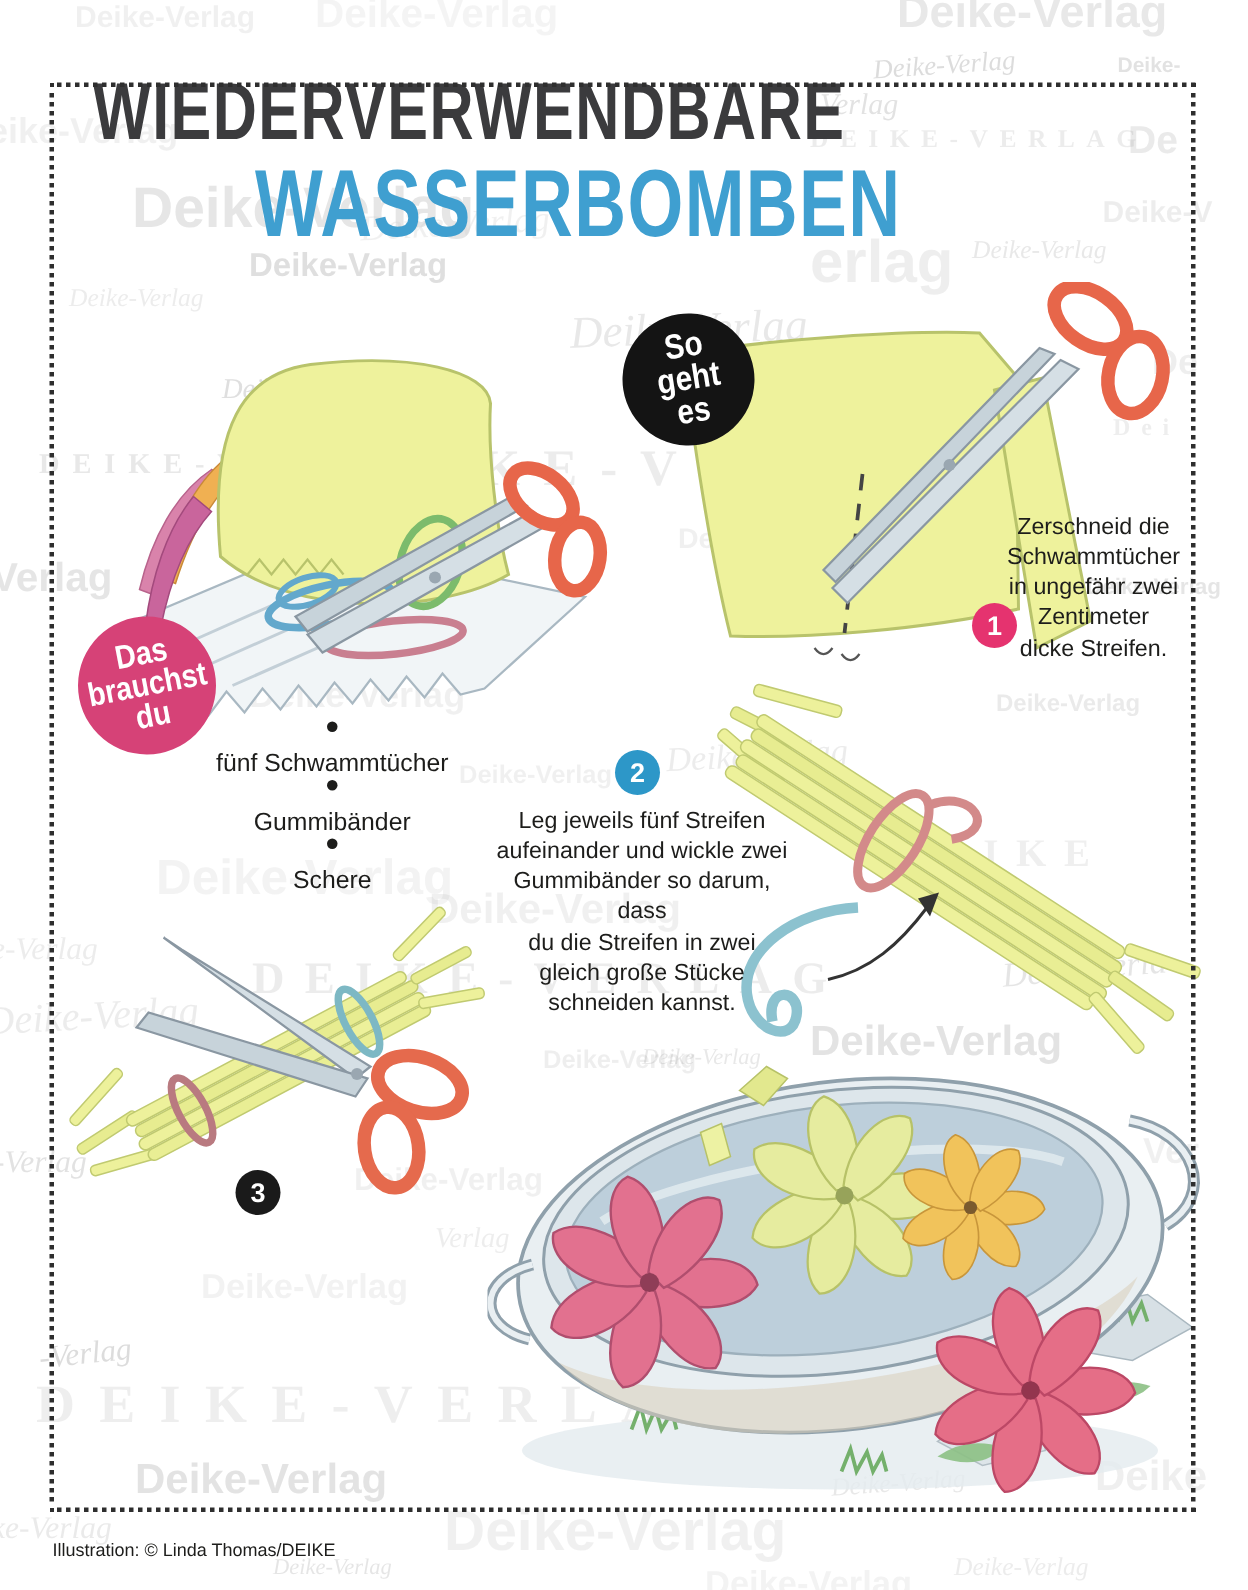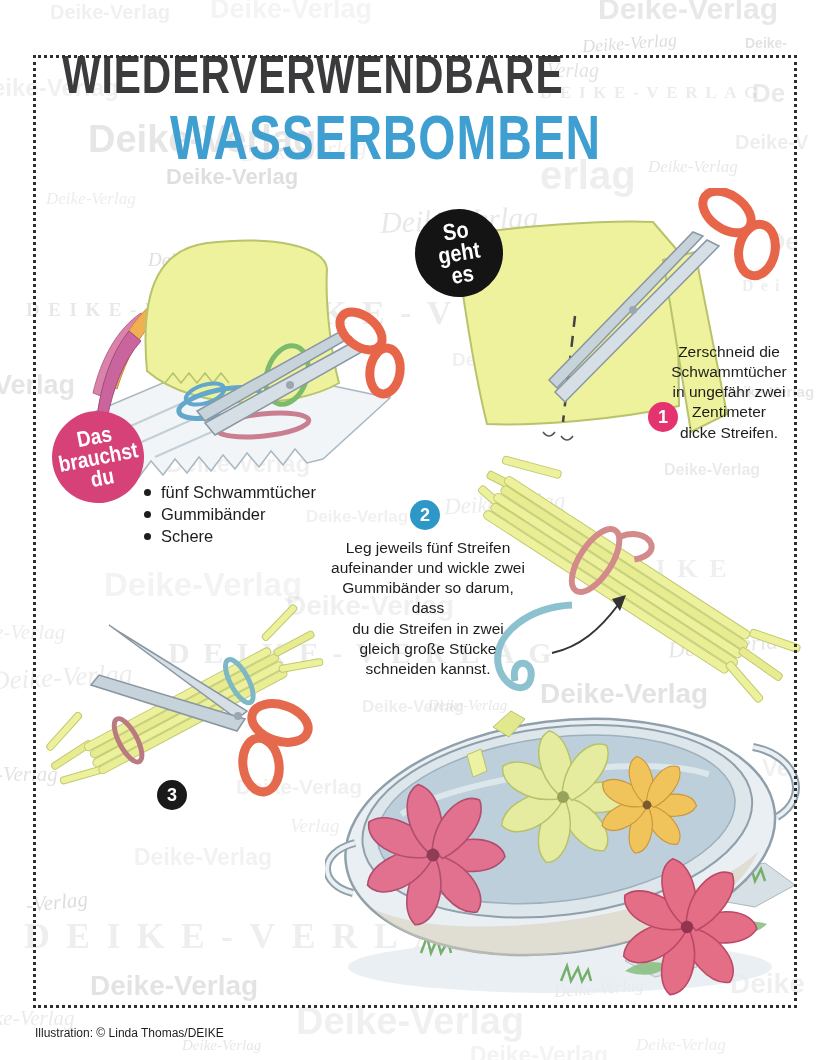--- a/index.html
+++ b/index.html
@@ -22,21 +22,21 @@
           letter-spacing:1px;transform:scale(0.92,1.22);transform-origin:left top;z-index:2;}
   
   .badge{position:absolute;border-radius:50%;display:flex;align-items:center;justify-content:center;
          text-align:center;color:#fff;font-weight:bold;z-index:3;}
   .badge span{white-space:pre-line;line-height:0.95;transform:scale(0.95,1.1);}
   .badge-black{left:415px;top:209px;width:88px;height:88px;transform:rotate(-9deg);font-size:21px;}
   .badge-pink{left:52px;top:411px;width:92px;height:92px;transform:rotate(-11deg);font-size:20px;}
   
   .materials{position:absolute;left:144px;top:481px;margin:0;padding:0;list-style:none;
              font-size:16.5px;color:#1d1d1b;z-index:2;}
-  .materials li{display:flex;align-items:center;gap:10px;line-height:22px;}
+  .materials li{display:flex;align-items:center;gap:10px;line-height:22px;flex-direction:column;}
   .materials .dot{width:7px;height:7px;border-radius:50%;background:#1d1d1b;flex:none;}
   
   .step-num{position:absolute;width:30px;height:30px;border-radius:50%;color:#fff;font-weight:bold;
             font-size:18px;display:flex;align-items:center;justify-content:center;z-index:3;}
   .step-text{position:absolute;margin:0;font-size:15.5px;line-height:1.3;color:#1d1d1b;
              text-align:center;white-space:pre-line;z-index:2;}
   #step1-num{left:648px;top:402px;} #step1-text{left:656px;top:342px;width:146px;}
   #step2-num{left:410px;top:500px;} #step2-text{left:328px;top:538px;width:200px;}
   #step3-num{left:157px;top:780px;} #step3-text{left:50px;top:812px;width:244px;}
   

